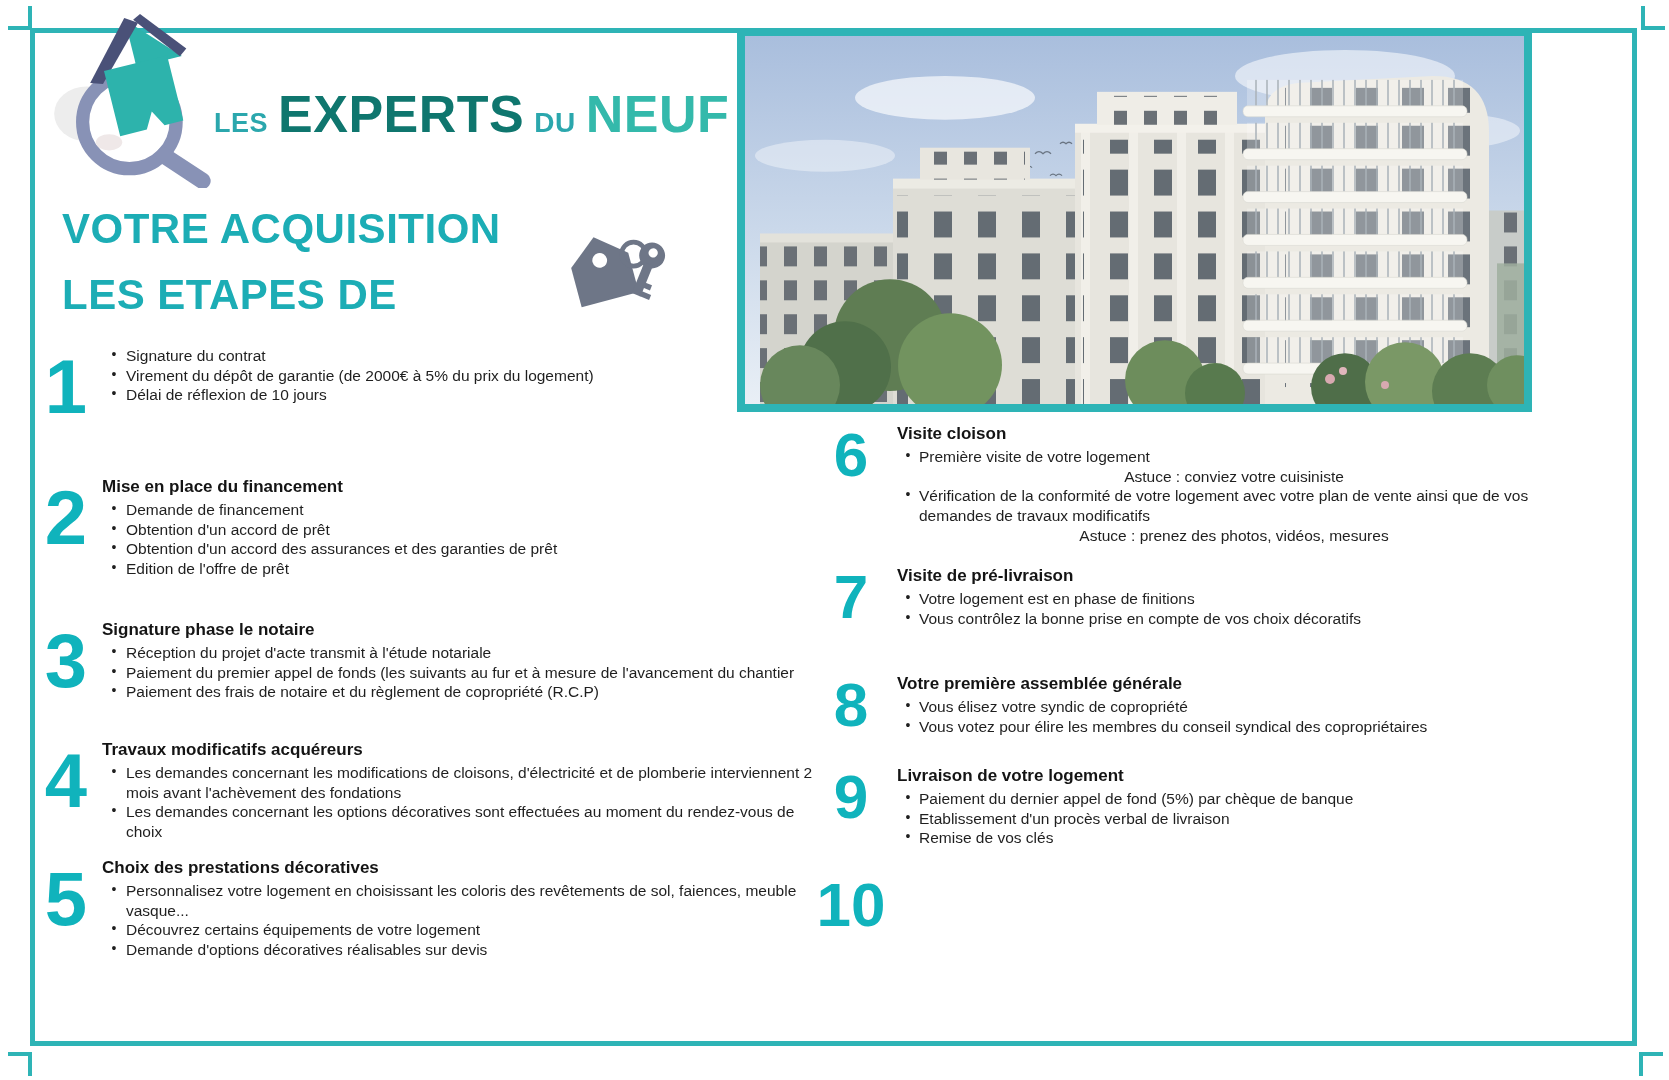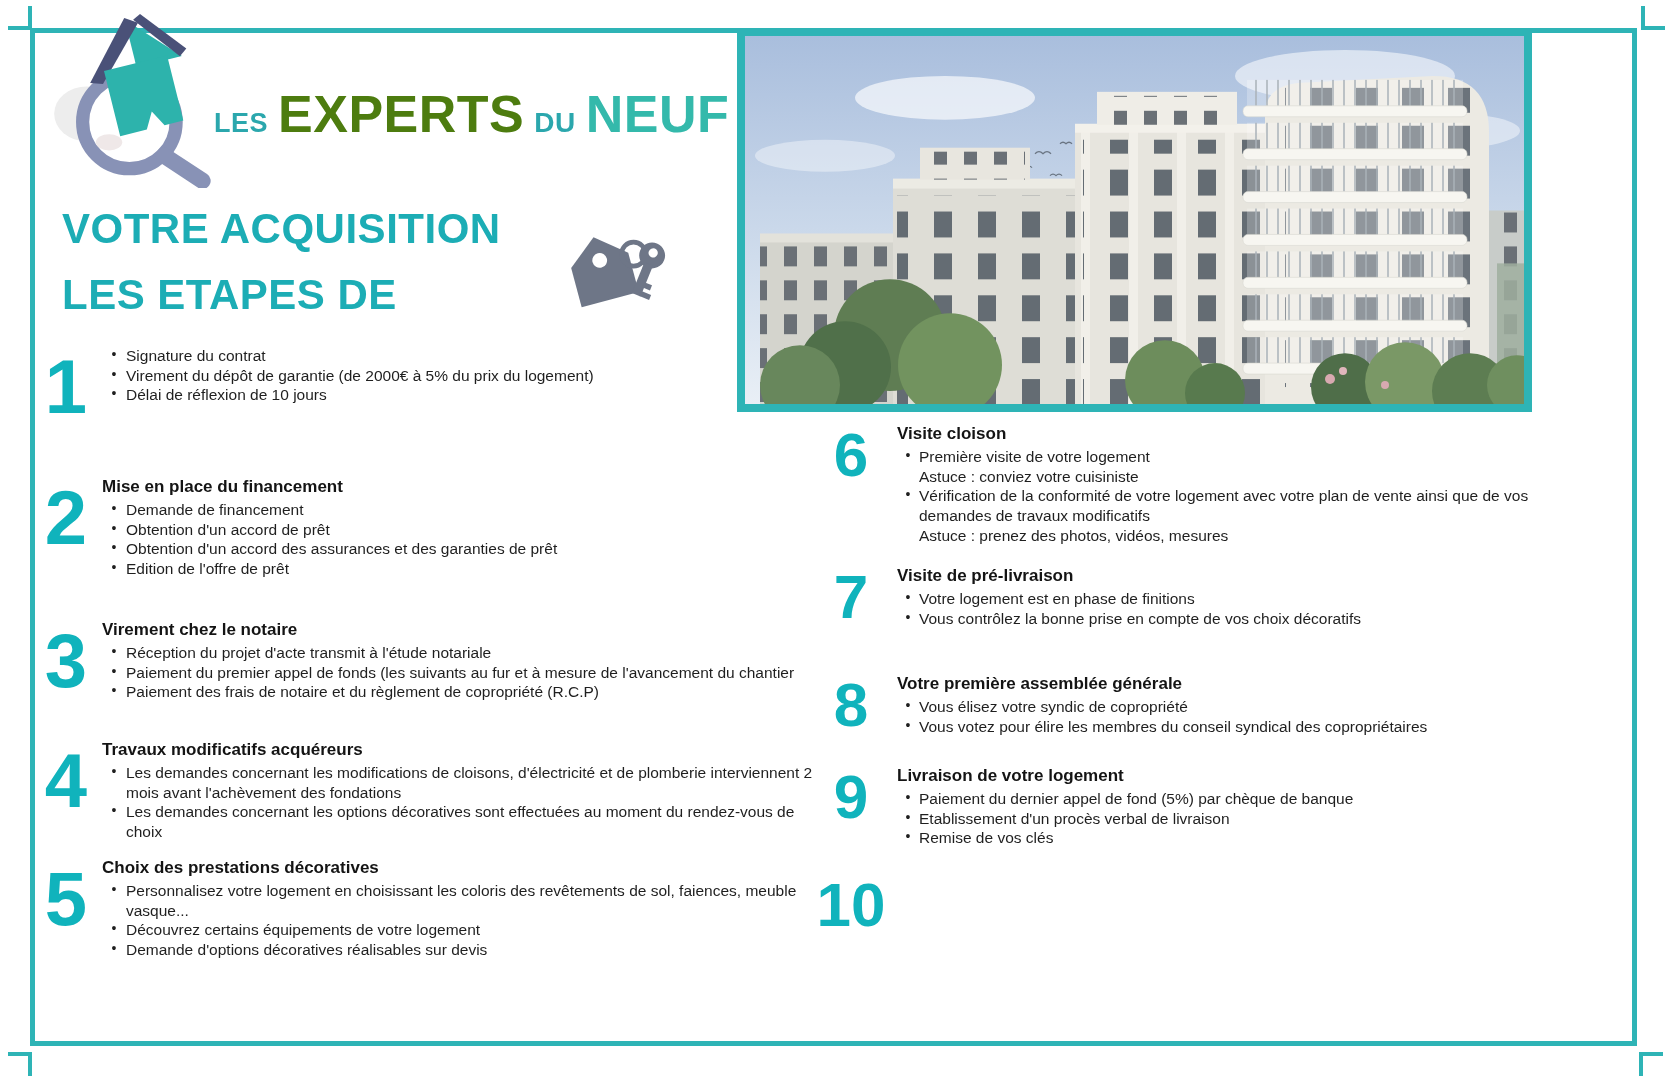--- a/index.html
+++ b/index.html
@@ -17,21 +17,21 @@
   .corner.tr{left:1641px;top:6px;border-left:4px solid #2eb4b6;border-bottom:4px solid #2eb4b6;}
   .corner.bl{left:8px;top:1052px;border-right:4px solid #2eb4b6;border-top:4px solid #2eb4b6;}
   .corner.br{left:1639px;top:1052px;border-left:4px solid #2eb4b6;border-top:4px solid #2eb4b6;}
   
   .logo-icon{position:absolute;left:48px;top:0px;width:178px;height:188px;}
   .logo-text{
     position:absolute;left:214px;top:84px;display:flex;align-items:baseline;gap:10px;
     letter-spacing:.5px;white-space:nowrap;
   }
   .logo-text .w-les{font-size:27px;font-weight:700;color:#2ba7ad;}
-  .logo-text .w-experts{font-size:52px;font-weight:700;color:#4d7c0f;}
+  .logo-text .w-experts{font-size:52px;font-weight:700;color:#0f766e;}
   .logo-text .w-du{font-size:28px;font-weight:700;color:#2ba7ad;}
   .logo-text .w-neuf{font-size:52px;font-weight:700;color:#34b9ab;}
   
   .page-title{
     position:absolute;left:62px;top:196px;color:#1cadb5;font-weight:700;
     font-size:42px;line-height:1.56;letter-spacing:.5px;
   }
   .key-icon{position:absolute;left:556px;top:216px;width:120px;height:104px;}
   
   .photo{
@@ -46,21 +46,21 @@
     flex:none;color:#10b3bc;font-weight:700;text-align:center;line-height:.92;
     margin-top:6px;
   }
   .side-l .step-number{width:52px;font-size:76px;}
   .side-r .step-number{width:72px;font-size:62px;margin-top:2px;}
   .step-content{flex:1;}
   .step-title{font-size:17px;font-weight:700;color:#141414;margin:0 0 3px 0;}
   .item{display:flex;font-size:15.5px;color:#1f1f1f;line-height:1.27;}
   .item .dot{flex:none;width:24px;text-align:center;font-size:14px;}
   .side-r .item .dot{width:22px;}
-  .item.plain{padding-left:24px;}
+  .item.plain{padding-left:24px;justify-content:center;}
   .side-r .item.plain{padding-left:22px;}
   
   .pos-l0{top:346px;} .pos-l1{top:477px;} .pos-l2{top:620px;} .pos-l3{top:740px;} .pos-l4{top:858px;}
   .pos-r0{top:424px;} .pos-r1{top:566px;} .pos-r2{top:674px;} .pos-r3{top:766px;} .pos-r4{top:874px;}
 </style>
 </head>
 <body>
 
 <div class="corner tl"></div>
 <div class="corner tr"></div>
@@ -271,21 +271,21 @@
             <span class="dot">•</span>
             <span class="itext">Edition de l'offre de prêt</span>
           </div>
         </div>
     </div>
   </div>
 
   <div class="step side-l pos-l2">
     <div class="step-number">3</div>
     <div class="step-content">
-      <div class="step-title">Virement chez le notaire</div>
+      <div class="step-title">Signature phase le notaire</div>
       <div class="step-items">
           <div class="item bulleted">
             <span class="dot">•</span>
             <span class="itext">Réception du projet d'acte transmit à l'étude notariale</span>
           </div>
           <div class="item bulleted">
             <span class="dot">•</span>
             <span class="itext">Paiement du premier appel de fonds (les suivants au fur et à mesure de l'avancement du chantier</span>
           </div>
           <div class="item bulleted">

